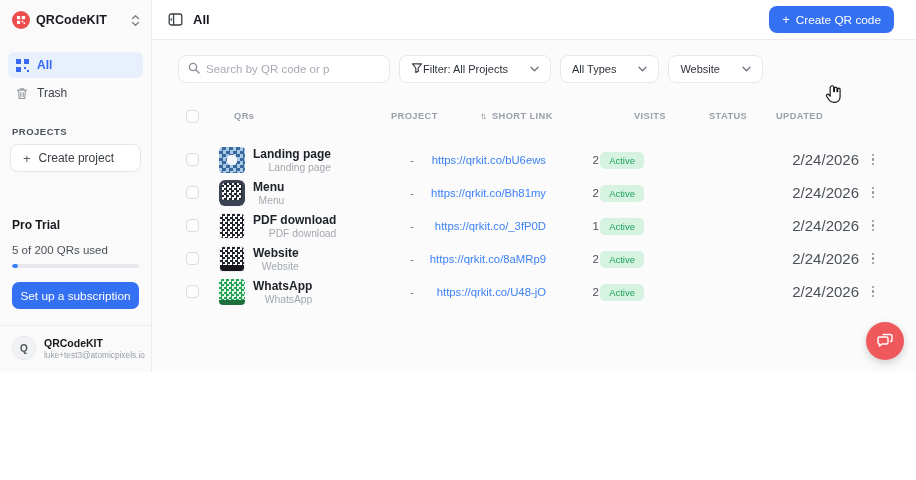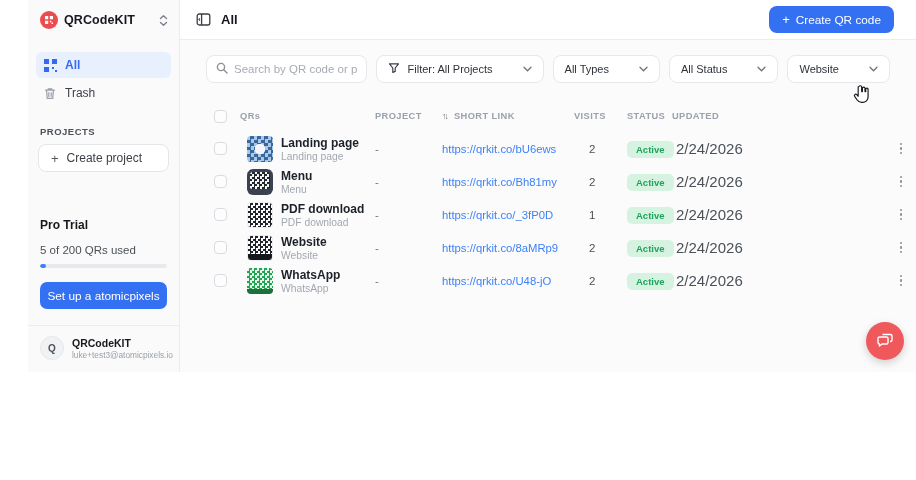--- a/index.html
+++ b/index.html
@@ -1,18 +1,18 @@
 <!DOCTYPE html>
 <html><head>
 <meta charset="utf-8">
 <style>
   * { margin:0; padding:0; box-sizing:border-box; }
   html,body { width:916px; height:480px; overflow:hidden; }
   body { font-family:"Liberation Sans", sans-serif; background:#fff; color:#1f2937; }
-  .app { width:916px; height:372px; display:flex; position:relative; background:#fff;padding-left:28px; }
+  .app { width:916px; height:372px; display:flex; position:relative; background:#fff; }
 
   
   .sidebar { width:152px; min-width:152px; height:100%; background:#fafafa; border-right:1px solid #ebecee; display:flex; flex-direction:column; }
   .logo-row { display:flex; align-items:center; gap:6px; padding:11px 10px 9px 12px; cursor:pointer; }
   .logo { width:18px; height:18px; border-radius:50%; background:#eb4d4f; display:flex; align-items:center; justify-content:center; flex:0 0 auto; }
   .brand { font-size:12.5px; font-weight:700; color:#16181d; letter-spacing:.1px; }
   .updown { margin-left:auto; display:flex; color:#7b8088; }
   nav { margin-top:12px; }
   .nav-item { display:flex; align-items:center; gap:8px; height:26px; margin:2px 8px; padding:0 7px; border-radius:6px; font-size:12px; color:#3a3f46; cursor:pointer; }
   .nav-item.active { background:#e9f0fd; color:#3468f5; font-weight:700; }
@@ -41,45 +41,45 @@
   .create-qr { margin-left:auto; height:27px; background:#3470f2; border:none; border-radius:8px; color:#fff; font-size:11.8px; display:flex; align-items:center; gap:6px; padding:0 13px; cursor:pointer; font-family:inherit; }
   .create-qr .plus { font-size:13px; line-height:1; }
   .content { flex:1; background:#fbfbfc; padding:15px 26px; position:relative; }
 
   
   .filter-row { display:flex; align-items:center; gap:9px; }
   .search { width:212px; height:28px; background:#fff; border:1px solid #e7e8ea; border-radius:8px; display:flex; align-items:center; gap:6px; padding:0 9px; }
   .search svg { flex:0 0 auto; }
   .search input { border:none; outline:none; background:transparent; font-size:11.5px; width:100%; color:#3a3f46; font-family:inherit; }
   .search input::placeholder { color:#a6abb3; }
-  .pill { height:28px; background:#fff; border:1px solid #e7e8ea; border-radius:8px; display:flex; align-items:center; gap:8px; padding:0 11px; font-size:11px; color:#2e333a; cursor:pointer; white-space:nowrap; }
+  .pill { height:28px; background:#fff; border:1px solid #e7e8ea; border-radius:8px; display:flex; align-items:center; padding:0 11px; font-size:11px; color:#2e333a; cursor:pointer; white-space:nowrap; }
   .pill .chev { margin-left:8px; display:flex; color:#6f747c; }
   .pill.wide .chev { margin-left:22px; }
 
   
   .table { margin-top:20px; }
   .thead, .trow { display:grid; grid-template-columns:26px 135px 67px 132px 53px 45px 215px 1fr; align-items:center; padding-left:8px; }
-  .thead { height:26px; margin-bottom:3px; }
+  .thead { height:26px; margin-bottom:14px;gap:22px; }
   .th { font-size:9.3px; font-weight:700; color:#9aa1ab; letter-spacing:.4px; display:flex; align-items:center; gap:4px; }
   .sort { font-style:normal; font-size:9px; color:#6f747c; letter-spacing:-2px; margin-right:3px; cursor:pointer; }
-  .trow { height:33px; }
+  .trow { height:33px;text-align:right; }
   .cb { width:13px; height:13px; border:1.4px solid #d9dce1; border-radius:4px; background:#fdfdfe; cursor:pointer; }
   .qr-cell { display:flex; align-items:center; gap:8px; padding-left:7px; }
   .thumb { width:26px; height:26px; border-radius:4px; flex:0 0 auto; }
   .qr-landing { background:#a9c9e6; background-image:radial-gradient(circle at 50% 50%, #f2f6fa 0 5px, rgba(0,0,0,0) 5.5px), repeating-conic-gradient(#39699c 0% 25%, #a9c9e6 0% 50%); background-size:100% 100%, 7px 7px; }
   .qr-menu { background:#fff; background-image:repeating-conic-gradient(#23272e 0% 25%, #f5f5f5 0% 50%); background-size:5px 5px; box-shadow:inset 0 0 0 3px #3a4150, inset 0 -6px 0 #3a4150; border-radius:6px; }
   .qr-pdf { background:#fff; background-image:repeating-conic-gradient(#20242a 0% 25%, #fbfbfb 0% 50%); background-size:5px 5px; border:1px solid #ececee; }
   .qr-website { background:#fff; background-image:linear-gradient(#16181d,#16181d), repeating-conic-gradient(#20242a 0% 25%, #fbfbfb 0% 50%); background-size:100% 6px, 5px 5px; background-position:0 100%, 0 0; background-repeat:no-repeat, repeat; border:1px solid #ececee; }
   .qr-whatsapp { background:#e6f6ea; background-image:linear-gradient(#1d6f3c,#1d6f3c), repeating-conic-gradient(#23a455 0% 25%, #e6f6ea 0% 50%); background-size:100% 5px, 5px 5px; background-position:0 100%, 0 0; background-repeat:no-repeat, repeat; }
   .rname { font-size:12px; font-weight:700; color:#1d2128; }
   .rsub { font-size:10.3px; color:#a3a8b0; margin-top:1px; }
   .proj { font-size:11.5px; color:#6f747c; }
   .link { font-size:11.3px; color:#3d82f6; text-decoration:none; cursor:pointer; }
   .visits { font-size:11.5px; color:#4b5158; padding-left:15px; }
-  .badge { display:inline-block; background:#d6f3e1; color:#1fa35c; font-size:9.5px; font-weight:700; padding:3px 9px; border-radius:5px; }
+  .badge { display:inline-block; background:#d6f3e1; color:#1fa35c; font-size:9.5px; font-weight:400; padding:3px 9px; border-radius:5px; }
   .updated { font-size:15px; color:#4b5158; padding-left:4px; }
   .kebab { display:flex; flex-direction:column; align-items:center; gap:2px; width:16px; cursor:pointer; padding:4px 0; margin-left:6px; }
   .kebab i { width:2.6px; height:2.6px; border-radius:50%; background:#8b9098; }
 
   
   .cursor { position:absolute; left:672px; top:43px; pointer-events:none; z-index:20; }
   .chat-fab { position:absolute; right:12px; bottom:12px; width:38px; height:38px; border-radius:50%; background:#f0595c; border:none; display:flex; align-items:center; justify-content:center; box-shadow:0 3px 8px rgba(0,0,0,.18); cursor:pointer; z-index:15; }
 </style>
 </head>
 <body>
@@ -124,21 +124,21 @@
       <span class="plus">+</span>
       <span>Create project</span>
     </button>
     <div class="spacer"></div>
     <div class="plan">
       <div class="plan-title">Pro Trial</div>
       <div class="plan-usage">5 of 200 QRs used</div>
       <div class="progress">
         <div class="fill" style="width: 5%;"></div>
       </div>
-      <button class="subscribe">Set up a atomicpixels</button>
+      <button class="subscribe">Set up a subscription</button>
     </div>
     <div class="sb-divider"></div>
     <div class="user-row">
       <span class="avatar">Q</span>
       <div>
         <div class="user-name">QRCodeKIT</div>
         <div class="user-email">luke+test3@atomicpixels.io</div>
       </div>
     </div>
   </aside>
@@ -185,28 +185,20 @@
         </div>
         <div class="pill wide">
           <span>All Types</span>
           <span class="chev">
               <svg width="9" height="6" viewBox="0 0 9 6" fill="none" stroke="#6f747c" stroke-width="1.3" stroke-linecap="round">
                 <polyline points="1,1.2 4.5,4.8 8,1.2"></polyline>
               </svg>
             </span>
         </div>
         <div class="pill wide">
-          <span>All Status</span>
-          <span class="chev">
-              <svg width="9" height="6" viewBox="0 0 9 6" fill="none" stroke="#6f747c" stroke-width="1.3" stroke-linecap="round">
-                <polyline points="1,1.2 4.5,4.8 8,1.2"></polyline>
-              </svg>
-            </span>
-        </div>
-        <div class="pill wide">
           <span>Website</span>
           <span class="chev">
               <svg width="9" height="6" viewBox="0 0 9 6" fill="none" stroke="#6f747c" stroke-width="1.3" stroke-linecap="round">
                 <polyline points="1,1.2 4.5,4.8 8,1.2"></polyline>
               </svg>
             </span>
         </div>
       </div>
 
       <div class="table">

